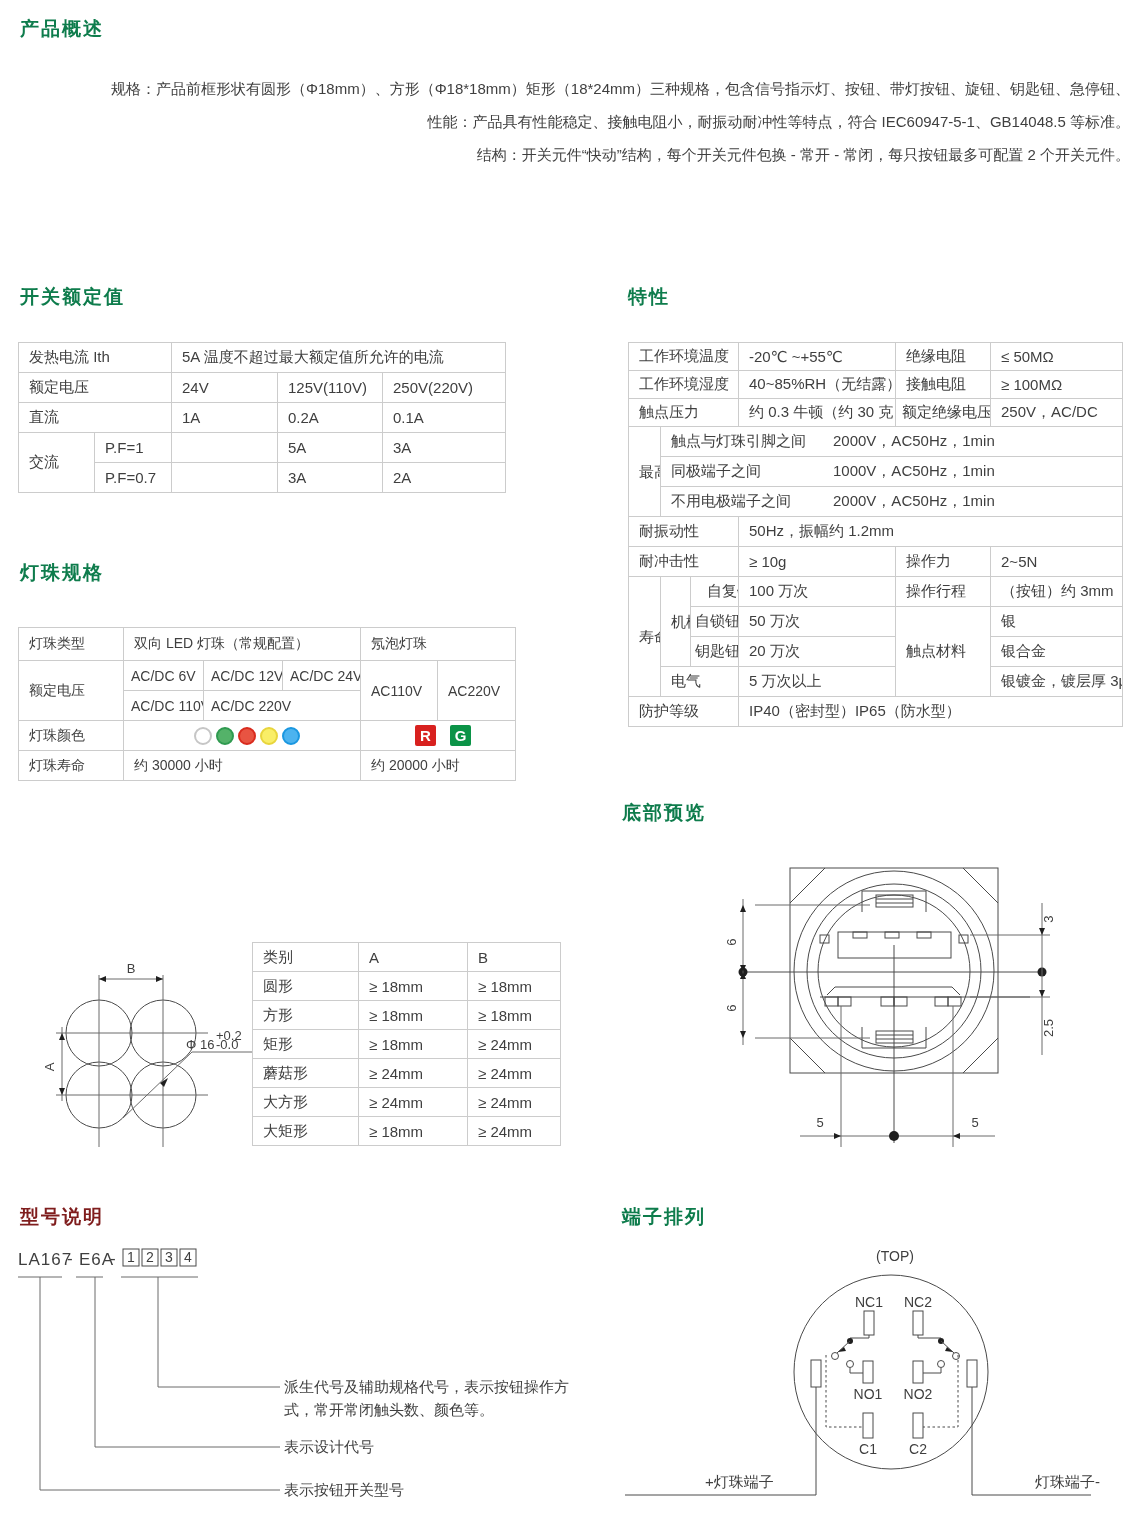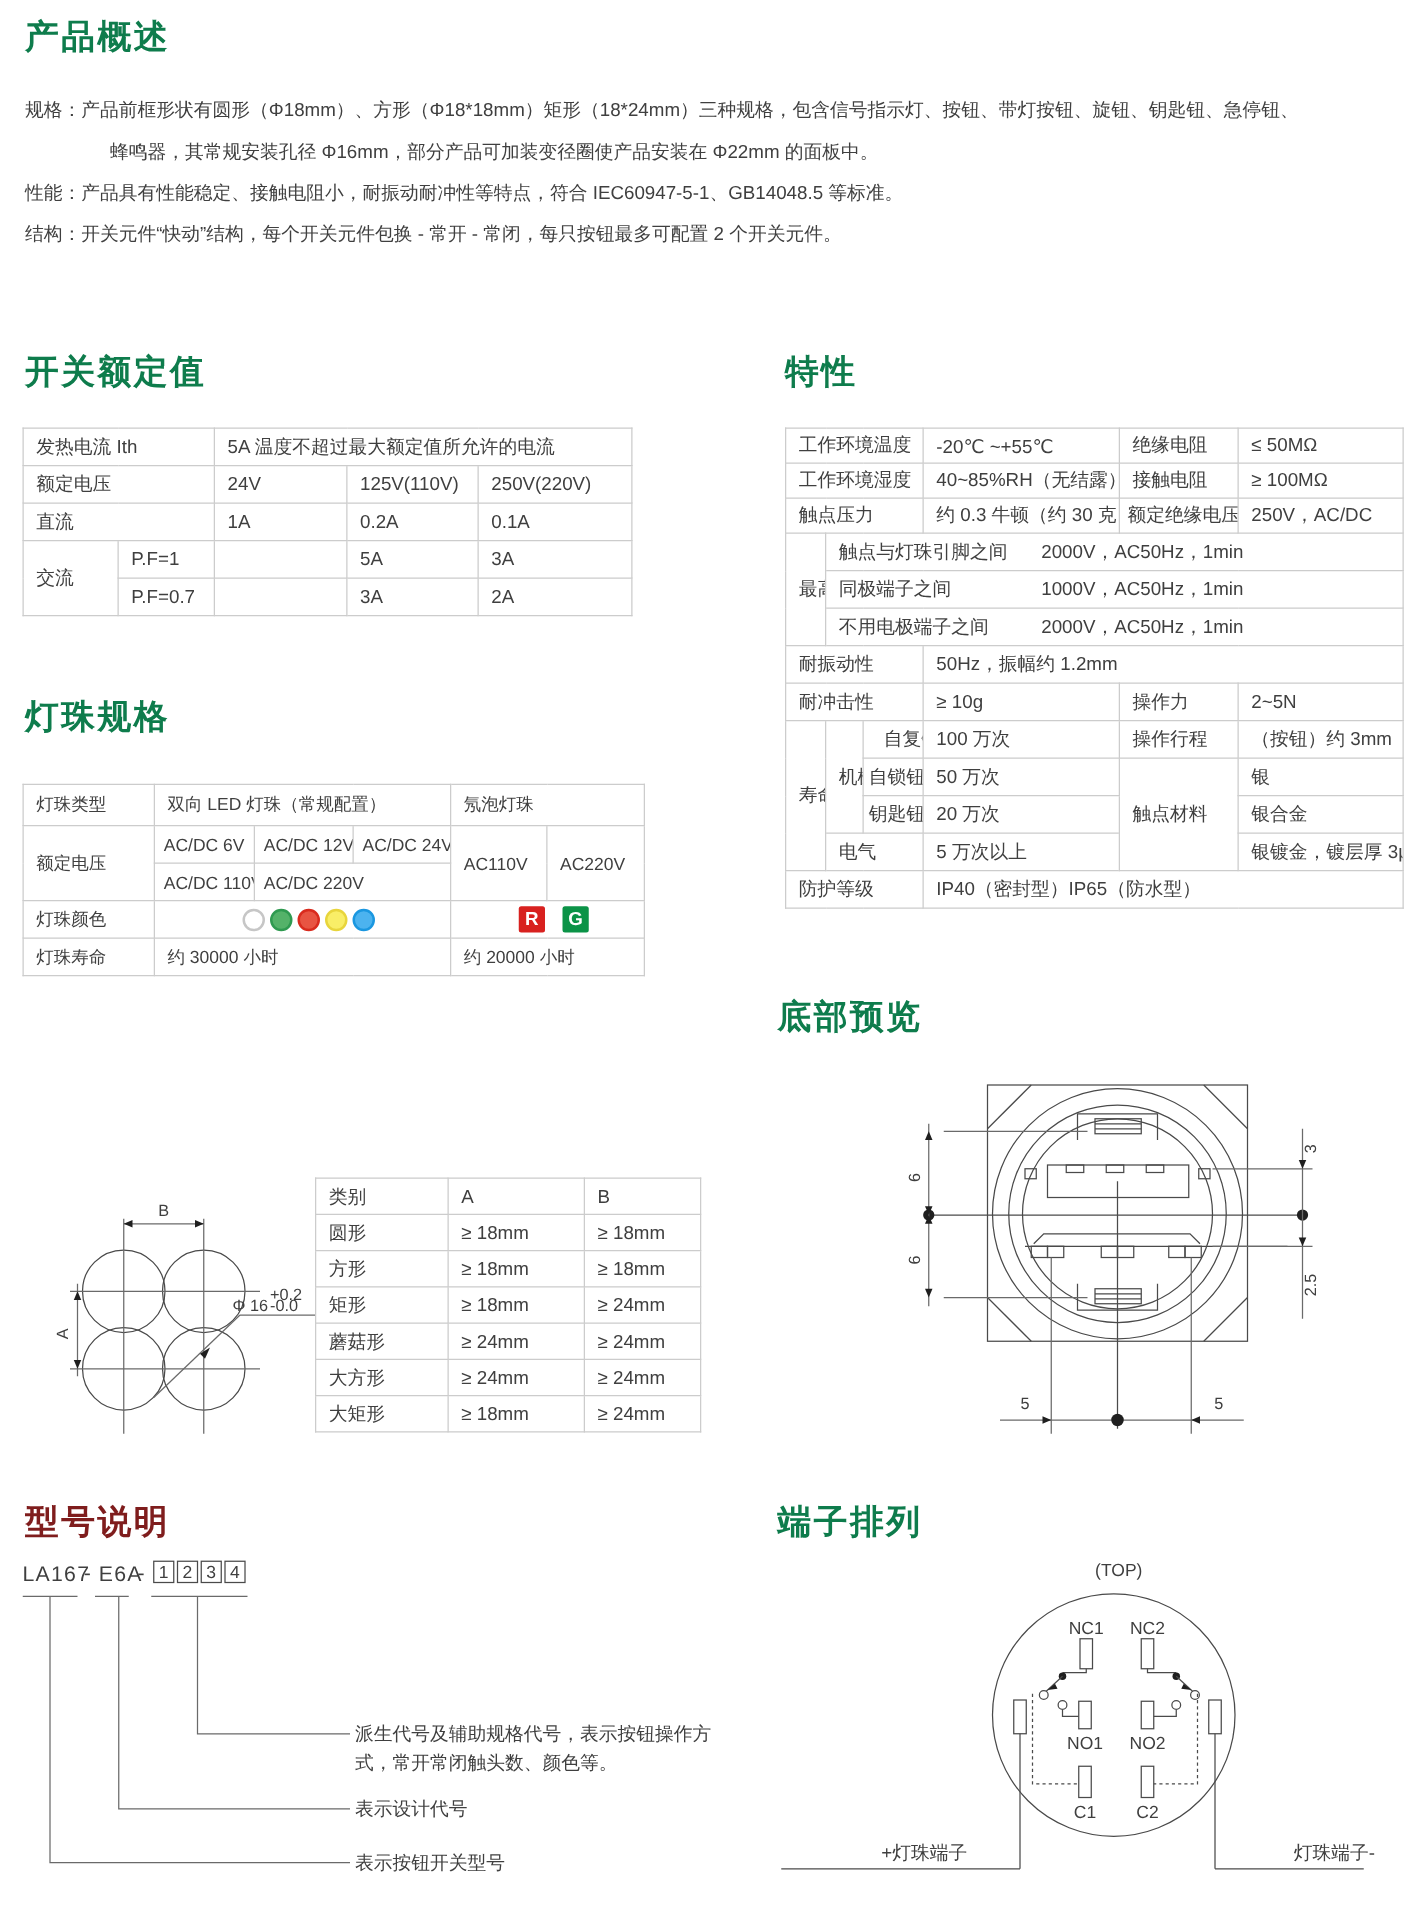--- a/index.html
+++ b/index.html
@@ -1,20 +1,20 @@
 <!DOCTYPE html>
 <html><head>
 <meta charset="utf-8">
 <style>
   html,body{margin:0;padding:0;background:#fff;}
   body{font-family:"Liberation Sans","DejaVu Sans",sans-serif;color:#3f3f3f;}
   .page{position:relative;width:1140px;height:1529px;background:#ffffff;overflow:hidden;}
-  .sec-title{position:absolute;margin:0;font-size:27px;line-height:34px;font-weight:700;color:#0e7c4c;letter-spacing:2px;font-family:Liberation Serif, serif;}
+  .sec-title{position:absolute;margin:0;font-size:19px;line-height:34px;font-weight:700;color:#0e7c4c;letter-spacing:2px;font-family:Liberation Serif, serif;}
   .overview-text{position:absolute;left:20px;top:72px;width:1110px;font-size:15px;line-height:33px;color:#3f3f3f;}
-  .overview-text .ln{white-space:nowrap;}
+  .overview-text .ln{white-space:nowrap;text-align:right;}
   .overview-text .indent{padding-left:68px;}
   table.tbl{position:absolute;border-collapse:collapse;table-layout:fixed;font-size:15px;color:#3f3f3f;background:#fff;}
   table.tbl td{border:1px solid #cccccc;padding:0 0 0 10px;vertical-align:middle;white-space:nowrap;overflow:hidden;}
   table.led td{font-size:14px;}
   tr.h28{height:28px;padding-left:45px;} tr.h29{height:29px;margin-left:48px;} tr.h30{height:30px;} tr.h33{height:33px;}
   td.vcell{padding:0;text-align:center;white-space:normal;word-break:break-all;line-height:19px;}
   td.center{padding:0;text-align:center;}
   .hv-label{display:inline-block;width:162px;}
   .dots{display:flex;align-items:center;justify-content:center;gap:4px;}
   .dot{width:18px;height:18px;border-radius:50%;box-sizing:border-box;border:2px solid #bbb;}
@@ -30,21 +30,20 @@
   svg .mono{font-size:14px;}
 </style>
 </head>
 <body>
 
 <div class="page">
 
   <h2 class="sec-title" style="left: 20px; top: 12px; color: rgb(14, 124, 76);">产品概述</h2>
   <div class="overview-text">
     <div class="ln">规格：产品前框形状有圆形（Φ18mm）、方形（Φ18*18mm）矩形（18*24mm）三种规格，包含信号指示灯、按钮、带灯按钮、旋钮、钥匙钮、急停钮、</div>
-    <div class="ln indent">蜂鸣器，其常规安装孔径 Φ16mm，部分产品可加装变径圈使产品安装在 Φ22mm 的面板中。</div>
     <div class="ln">性能：产品具有性能稳定、接触电阻小，耐振动耐冲性等特点，符合 IEC60947-5-1、GB14048.5 等标准。</div>
     <div class="ln">结构：开关元件“快动”结构，每个开关元件包换 - 常开 - 常闭，每只按钮最多可配置 2 个开关元件。</div>
   </div>
 
   <h2 class="sec-title" style="left: 20px; top: 280px; color: rgb(14, 124, 76);">开关额定值</h2>
   <table class="tbl" style="left:18px;top:342px;width:487px;">
     <colgroup>
         <col style="width:76px">
         <col style="width:77px">
         <col style="width:106px">

